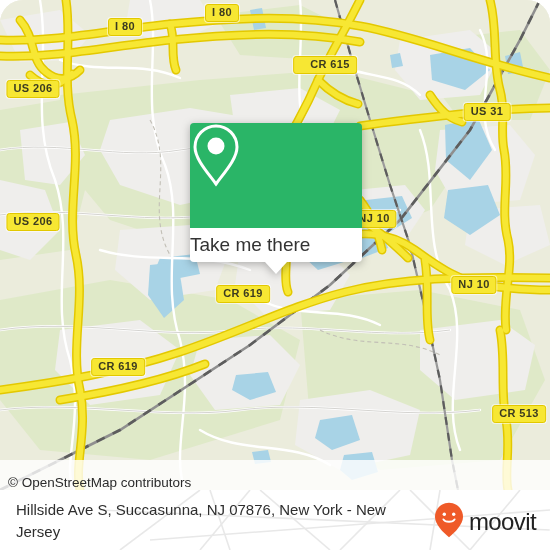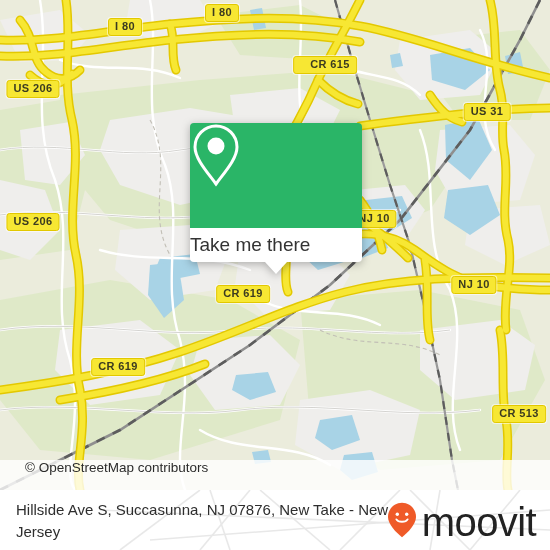--- a/index.html
+++ b/index.html
@@ -1,21 +1,21 @@
 <!DOCTYPE html>
 <html><head>
 <meta charset="utf-8">
 <style>
   html,body{margin:0;padding:0;}
   body{
     width:550px;height:550px;overflow:hidden;
     font-family:"Liberation Sans","DejaVu Sans",sans-serif;
     background:#fff;
   }
-  #app{position:relative;width:550px;height:550px;overflow:hidden;}
+  #app{position:relative;width:550px;height:550px;overflow:hidden;border-radius:23px;}
 
   
   #map{position:absolute;left:0;top:0;width:550px;height:490px;overflow:hidden;background:#eef0e6;}
   #map svg{position:absolute;left:0;top:0;}
 
   
   .shield{
     position:absolute;
     background:#f7e733;
     border:1.5px solid #e2c800;
@@ -28,22 +28,22 @@
     line-height:13px;
     white-space:nowrap;
     transform:translate(-50%,-50%);
     box-shadow:0 0 0 1px rgba(255,255,255,.55);
   }
 
   
   #attrib{
     position:absolute;left:0;bottom:0;width:550px;height:30px;
     background:rgba(255,255,255,.80);
-    display:flex;align-items:flex-start;
-    box-sizing:border-box;padding-left:25px;
+    display:flex;align-items:flex-end;
+    box-sizing:border-box;padding-left:8px;
     font-size:13.5px;color:#2b2b2b;
   }
 
   
   #popup{
     position:absolute;left:190px;top:123px;width:172px;
     filter:drop-shadow(0 2px 4px rgba(0,0,0,.28));
   }
   #popup-top{
     background:#2ab567;
@@ -75,21 +75,21 @@
   #footer-wm{position:absolute;left:0;top:0;opacity:1;}
   #addr{
     position:absolute;left:16px;top:9px;width:380px;
     font-size:15px;line-height:22px;color:#2e2e2e;
   }
   #brand{
     position:absolute;right:14px;top:12px;
     display:flex;align-items:center;gap:5px;
   }
   #brand-text{
-    font-size:40px;line-height:30px;color:#222;letter-spacing:-.6px;
+    font-size:24px;line-height:30px;color:#222;letter-spacing:-.6px;
   }
 </style>
 </head>
 <body>
 
 <div id="app">
 
   <div id="map">
 
     <svg width="550" height="490" viewBox="0 0 550 490">
@@ -276,21 +276,21 @@
         <path d="M340,60 L400,0"></path>
         <path d="M410,0 L470,60"></path>
         <path d="M470,60 L520,0"></path>
         <path d="M100,20 L550,40"></path>
         <path d="M150,50 L550,20"></path>
         <path d="M210,0 L230,60"></path>
         <path d="M440,0 L430,60"></path>
       </g>
     </svg>
 
-    <div id="addr">Hillside Ave S, Succasunna, NJ 07876, New Take - New Jersey</div>
+    <div id="addr">Hillside Ave S, Succasunna, NJ 07876, New York - New Jersey</div>
 
     <div id="brand">
       <span>
         <svg width="30" height="36" viewBox="0 0 30 36" aria-hidden="true">
           <path d="M15 0.8 C7.2 0.8 1 7 1 14.8 C1 22.6 9 30.4 15 35.2 C21 30.4 29 22.6 29 14.8 C29 7 22.8 0.8 15 0.8 Z" fill="#ef5a28"></path>
           <circle cx="10.3" cy="12.2" r="1.7" fill="#ffffff"></circle>
           <circle cx="19.7" cy="12.2" r="1.7" fill="#ffffff"></circle>
           <path d="M9.4 17.4 C11.2 20.6 18.8 20.6 20.6 17.4" fill="none" stroke="#ffffff" stroke-width="1.9" stroke-linecap="round"></path>
         </svg>
       </span>

